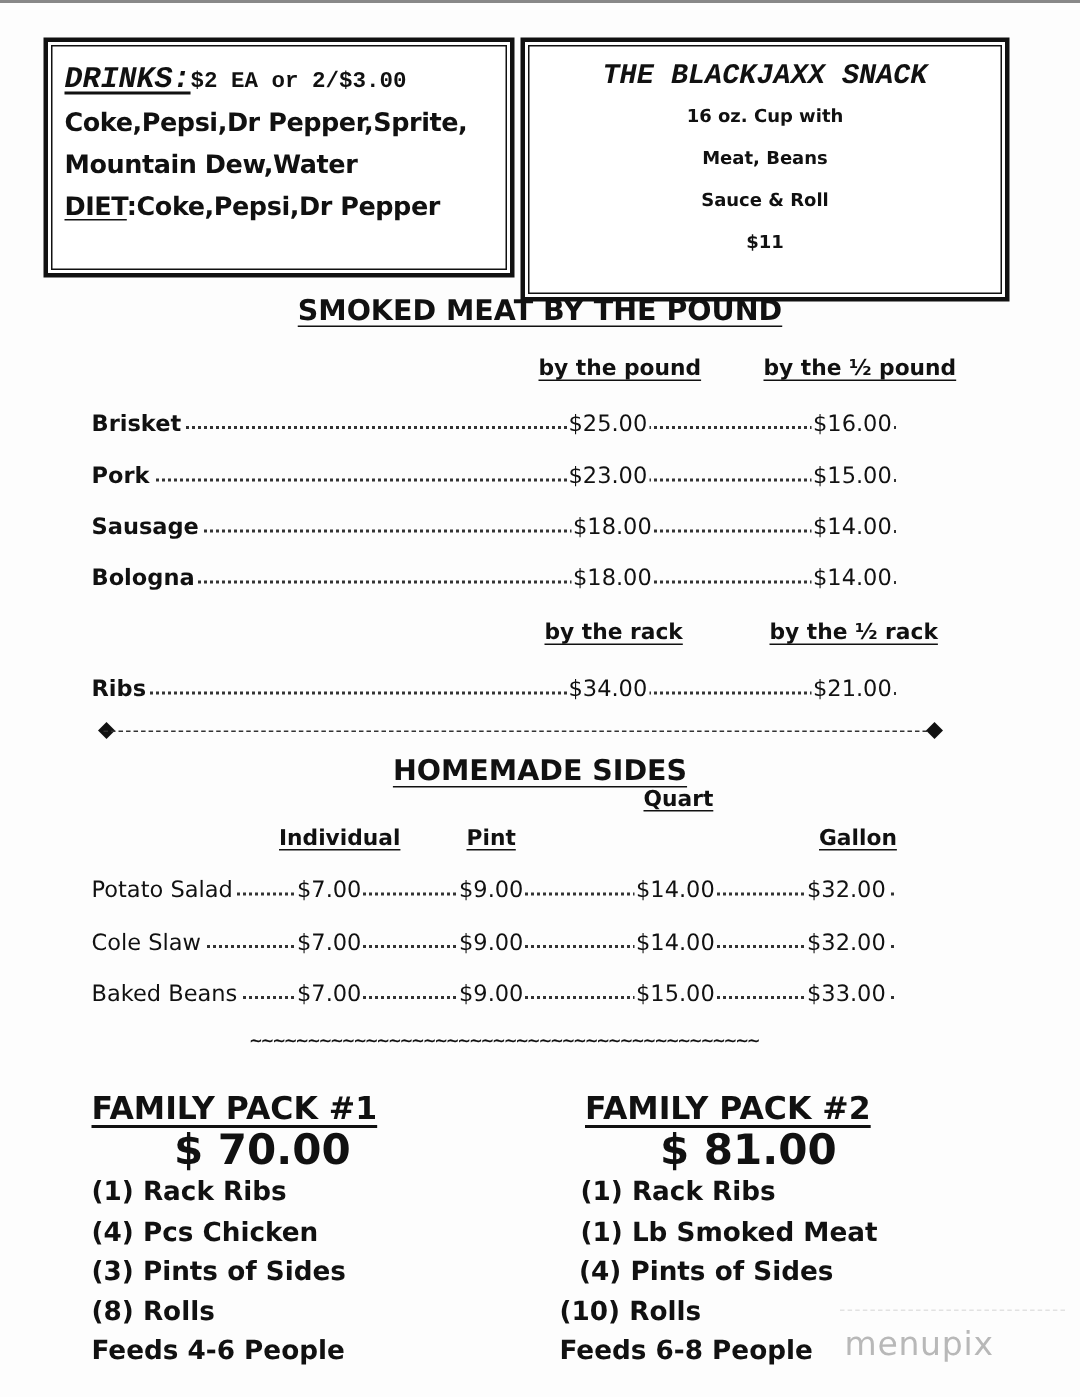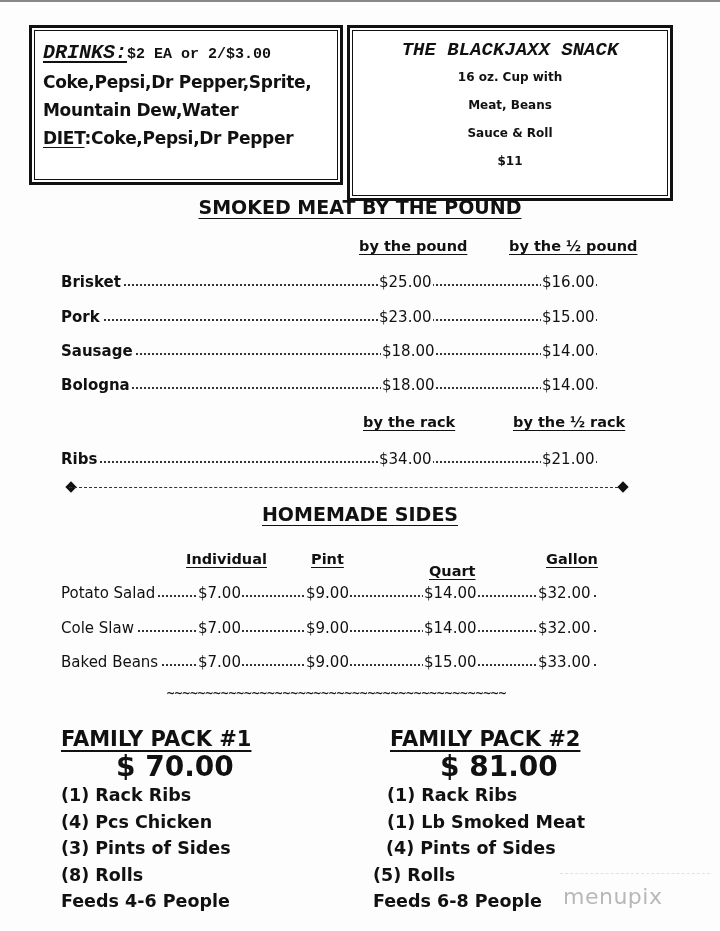--- a/index.html
+++ b/index.html
@@ -98,21 +98,21 @@
   <span class="p" style="left:480px;">$21.00</span>
 </div>
 
 <div class="diamond" style="left:67px;"></div>
 <div class="divider"></div>
 <div class="diamond" style="left:619px;"></div>
 
 <div class="section-title" style="top:503px;"><span>HOMEMADE SIDES</span></div>
 <div class="colhead" style="left:186px; top:551px;">Individual</div>
 <div class="colhead" style="left:311px; top:551px;">Pint</div>
-<div class="colhead" style="left:429px; top:563px;">Quart</div>
+<div class="colhead" style="left:429px; top:525px;">Quart</div>
 <div class="colhead" style="left:546px; top:551px;">Gallon</div>
 
 <div class="row side" style="top:584px; width:535px;">
   <div class="dots"></div>
   <span class="name">Potato Salad</span>
   <span class="p" style="left:136px;">$7.00</span>
   <span class="p" style="left:244px;">$9.00</span>
   <span class="p" style="left:362px;">$14.00</span>
   <span class="p" style="left:476px;">$32.00</span>
 </div>
@@ -144,18 +144,18 @@
   <div class="pitem">(8) Rolls</div>
   <div class="pitem">Feeds 4-6 People</div>
 </div>
 
 <div class="pack" style="left:373px;">
   <div class="ptitle" style="padding-left:17px;">FAMILY PACK #2</div>
   <div class="pprice" style="padding-left:67px;">$ 81.00</div>
   <div class="pitem" style="padding-left:14px;">(1) Rack Ribs</div>
   <div class="pitem" style="padding-left:14px;">(1) Lb Smoked Meat</div>
   <div class="pitem" style="padding-left:13px;">(4) Pints of Sides</div>
-  <div class="pitem">(5) Rolls</div>
+  <div class="pitem">(10) Rolls</div>
   <div class="pitem">Feeds 6-8 People</div>
 </div>
 
 <div class="wm-line"></div>
 <div class="watermark">menupix</div>
 
 </body></html>

